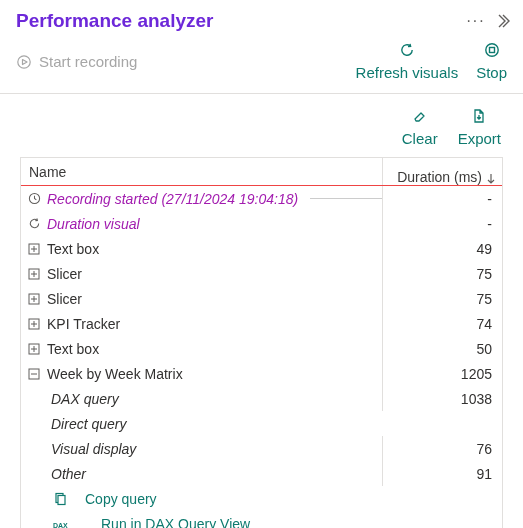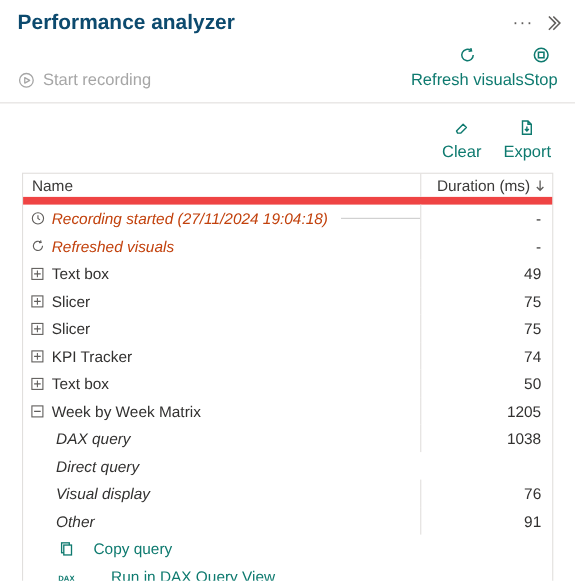--- a/index.html
+++ b/index.html
@@ -14,32 +14,33 @@
   }
   .pane-header {
     display: flex;
     align-items: center;
     justify-content: space-between;
     padding: 10px 12px 6px 16px;
   }
   .pane-title {
     font-size: 19px;
     font-weight: 600;
-    color: #0c4a6e;
+    color: #6d28d9;
   }
   .pane-header-right {
     display: flex;
     align-items: center;
     gap: 10px;
     color: #605e5c;
   }
   .toolbar {
     display: flex;
-    align-items: flex-end;
+    align-items: center;
     padding: 4px 16px 12px 16px;
+    gap: 18px;
   }
   .start-rec {
     display: flex;
     align-items: center;
     gap: 7px;
     color: #a6a6a6;
     font-size: 15px;
     cursor: default;
   }
   .toolbar-spacer { flex: 1; }
@@ -63,37 +64,37 @@
     padding: 0 22px 10px 0;
     align-items: center;
   }
   .table-wrap {
     margin: 0 20px 0 20px;
     border: 1px solid #e1dfdd;
   }
   .thead {
     display: flex;
     align-items: center;
-    border-bottom: 7px solid #ef4444;
+    border-bottom: 1px solid #ef4444;
     height: 28px;
     font-size: 14px;
     color: #3b3a39;
   }
   .col-name {
     flex: 1;
     padding-left: 8px;
   }
   .col-dur {
     width: 120px;
     text-align: right;
     padding-right: 6px;
     border-left: 1px solid #e1dfdd;
     height: 100%;
     display: flex;
-    align-items: center;
+    align-items: flex-end;
     justify-content: flex-end;
     gap: 4px;
   }
   .tbody { }
   .row {
     display: flex;
     align-items: center;
     height: 25px;
     font-size: 14px;
   }
@@ -110,21 +111,21 @@
     width: 120px;
     text-align: right;
     padding-right: 10px;
     border-left: 1px solid #e1dfdd;
     height: 100%;
     display: flex;
     align-items: center;
     justify-content: flex-end;
     color: #323130;
   }
-  .italic { font-style: italic; color: #c2410c; }
+  .italic { font-style: italic; color: #a21caf; }
   .exp-icon {
     width: 14px;
     flex-shrink: 0;
     display: inline-flex;
     justify-content: center;
     color: #605e5c;
   }
   .rec-line {
     flex: 1;
     height: 0;
@@ -239,21 +240,21 @@
     </div>
 
     <div class="row">
       <div class="row-name">
         <span class="exp-icon">
           <svg width="13" height="13" viewBox="0 0 14 14">
               <path d="M11.5 7 A4.5 4.5 0 1 1 9.8 3.5" fill="none" stroke="#605e5c" stroke-width="1.1"></path>
               <path d="M9.6 1.6 L10.1 3.7 L8 3.9" fill="none" stroke="#605e5c" stroke-width="1.1"></path>
             </svg>
         </span>
-        <span class="italic">Refreshed visuals</span>
+        <span class="italic">Duration visual</span>
       </div>
       <div class="row-dur">-</div>
     </div>
 
     <div class="row">
       <div class="row-name">
         <span class="exp-icon">
           <svg width="12" height="12" viewBox="0 0 12 12">
               <rect x="1" y="1" width="10" height="10" fill="none" stroke="#605e5c" stroke-width="1"></rect>
               <path d="M3 6 H9 M6 3 V9" stroke="#605e5c" stroke-width="1"></path>

